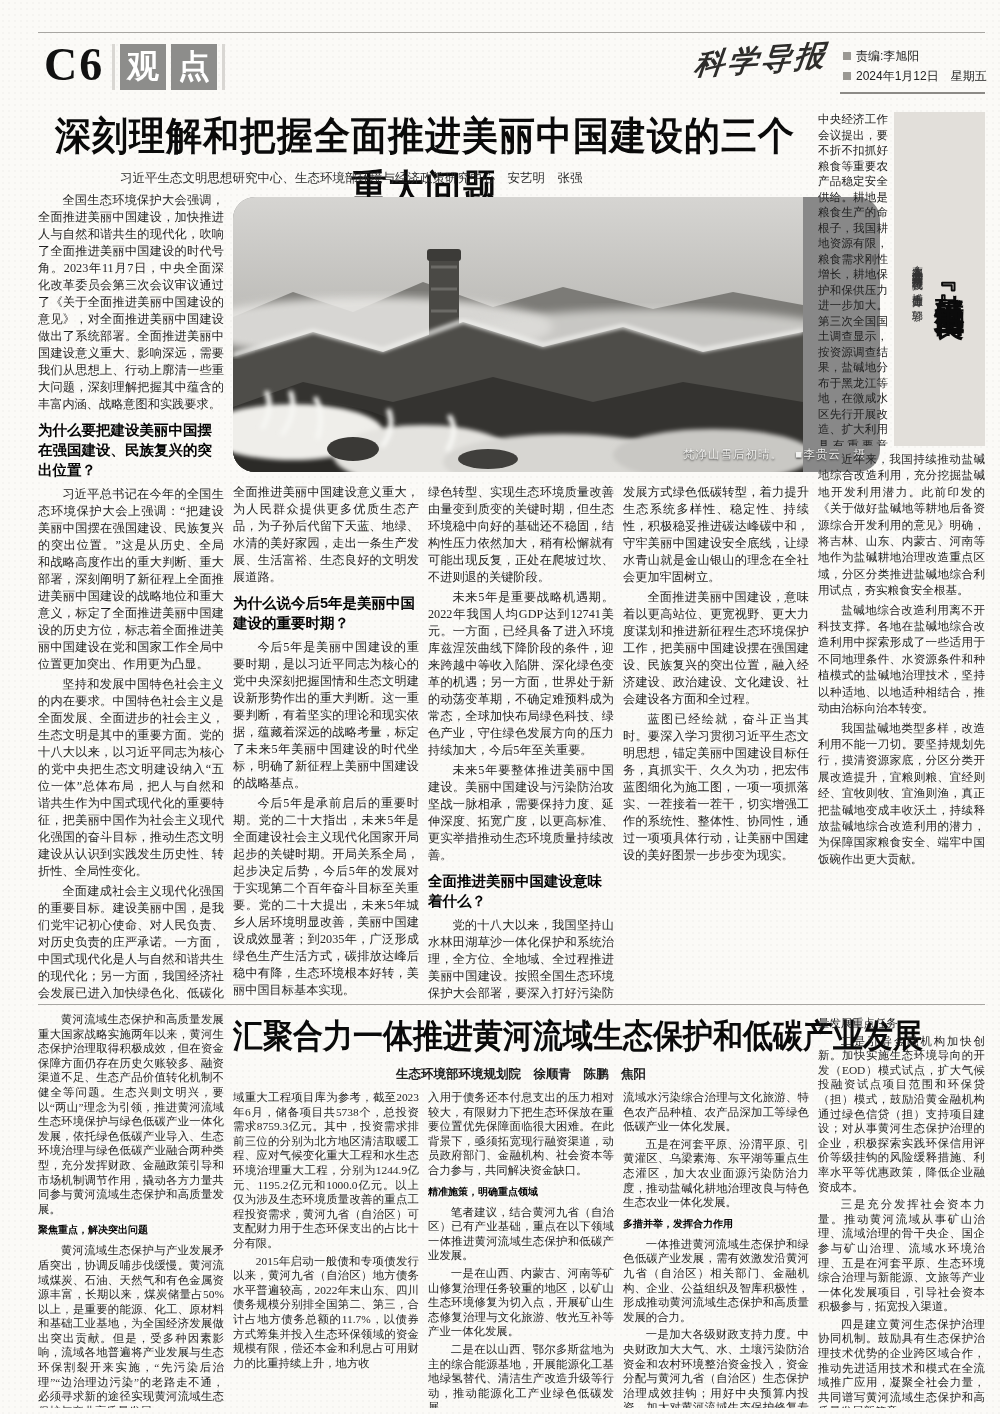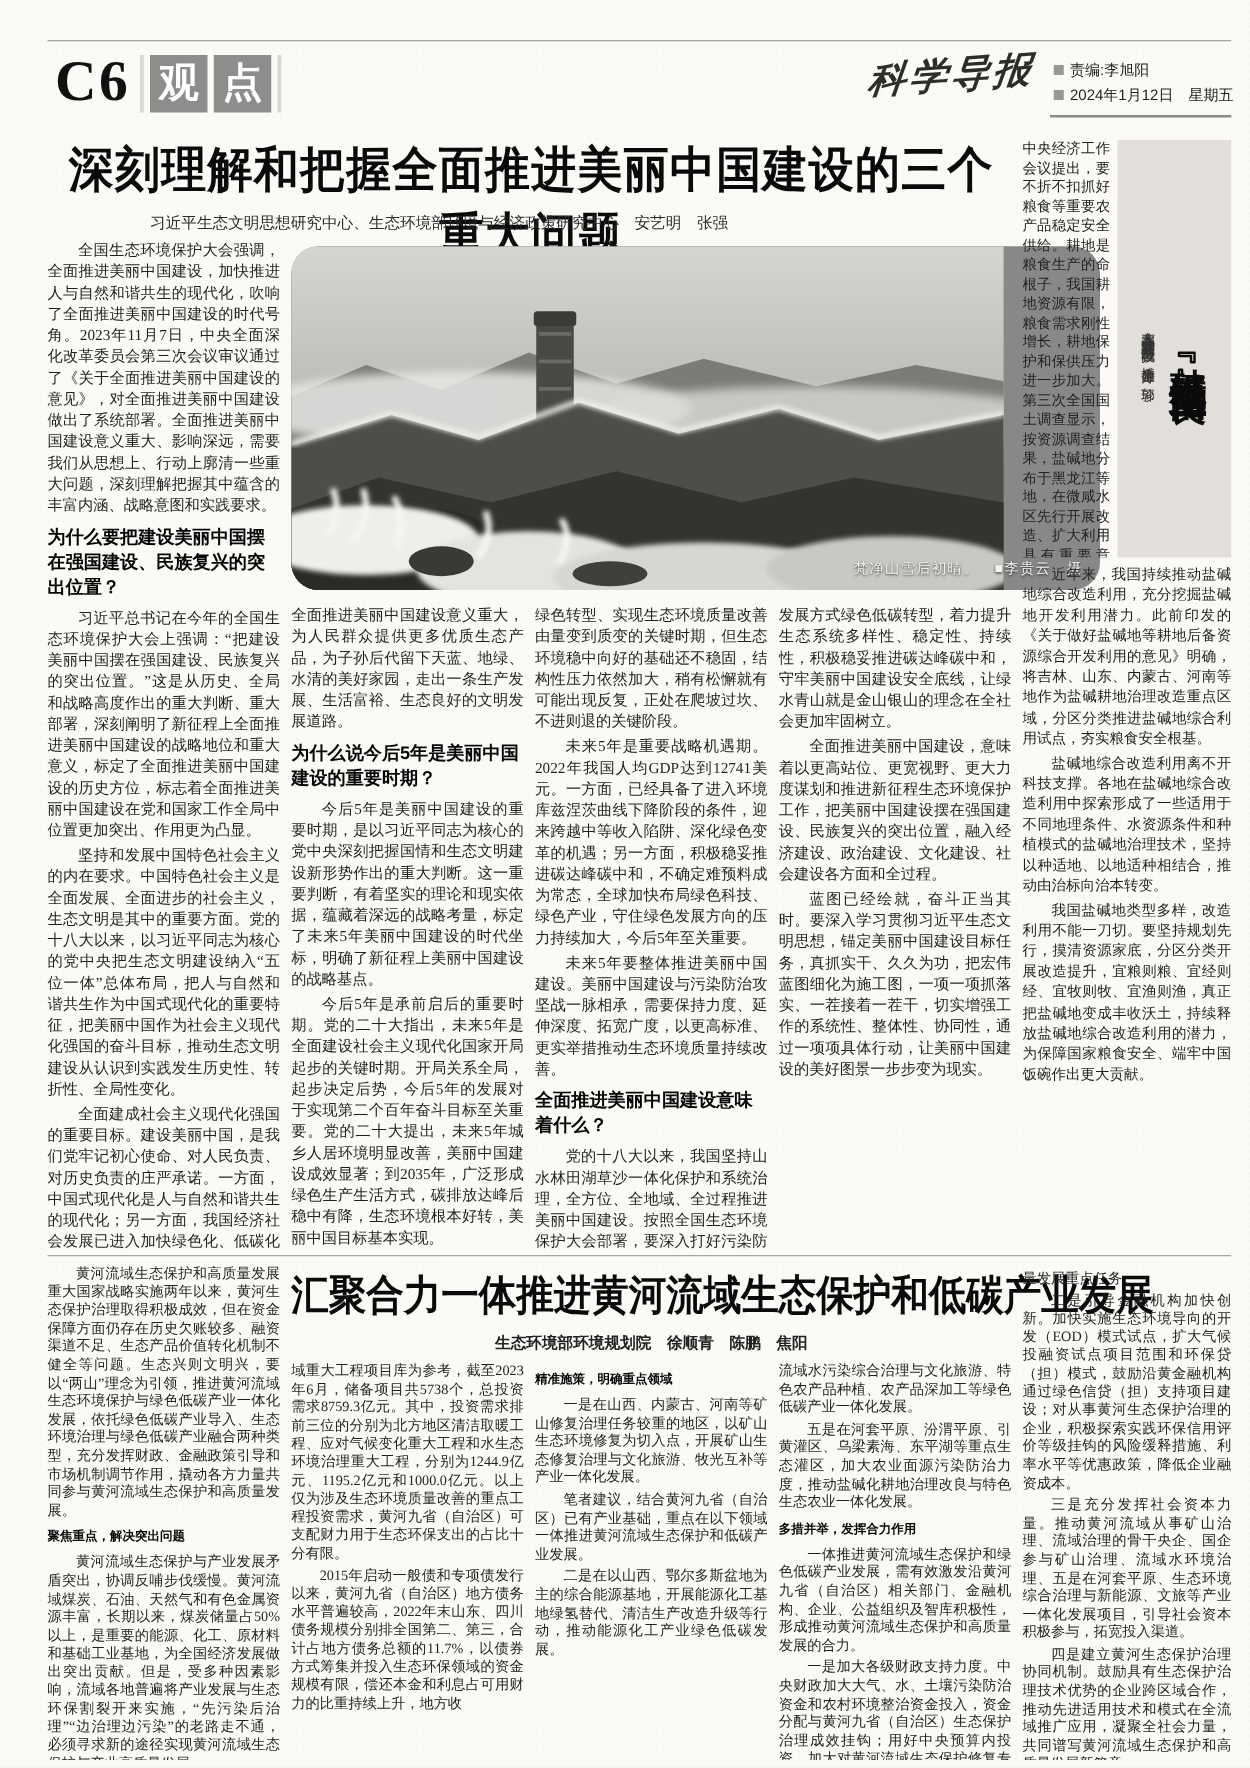--- a/index.html
+++ b/index.html
@@ -142,21 +142,21 @@
       <p class="para">全面建成社会主义现代化强国的重要目标。建设美丽中国，是我们党牢记初心使命、对人民负责、对历史负责的庄严承诺。一方面，中国式现代化是人与自然和谐共生的现代化；另一方面，我国经济社会发展已进入加快绿色化、低碳化的高质量发展阶段，生态文明建设仍处于压力叠加、负重前行的关键期，是美丽中国建设的重点领域，也是当前发力的重点。</p>
     </div>
   <div class="col c-main2">
       <p class="para cont">全面推进美丽中国建设意义重大，为人民群众提供更多优质生态产品，为子孙后代留下天蓝、地绿、水清的美好家园，走出一条生产发展、生活富裕、生态良好的文明发展道路。</p>
       <div class="subhead">为什么说今后5年是美丽中国建设的重要时期？</div>
       <p class="para">今后5年是美丽中国建设的重要时期，是以习近平同志为核心的党中央深刻把握国情和生态文明建设新形势作出的重大判断。这一重要判断，有着坚实的理论和现实依据，蕴藏着深远的战略考量，标定了未来5年美丽中国建设的时代坐标，明确了新征程上美丽中国建设的战略基点。</p>
       <p class="para">今后5年是承前启后的重要时期。党的二十大指出，未来5年是全面建设社会主义现代化国家开局起步的关键时期。开局关系全局，起步决定后势，今后5年的发展对于实现第二个百年奋斗目标至关重要。党的二十大提出，未来5年城乡人居环境明显改善，美丽中国建设成效显著；到2035年，广泛形成绿色生产生活方式，碳排放达峰后稳中有降，生态环境根本好转，美丽中国目标基本实现。</p>
     </div>
   <div class="col c-main3">
       <p class="para cont">绿色转型、实现生态环境质量改善由量变到质变的关键时期，但生态环境稳中向好的基础还不稳固，结构性压力依然加大，稍有松懈就有可能出现反复，正处在爬坡过坎、不进则退的关键阶段。</p>
-      <p class="para">未来5年是重要战略机遇期。2022年我国人均GDP达到12741美元。一方面，已经具备了进入环境库兹涅茨曲线下降阶段的条件，迎来跨越中等收入陷阱、深化绿色变革的机遇；另一方面，积极稳妥推进碳达峰碳中和，不确定难预料成为常态，全球加快布局绿色科技、绿色产业，守住绿色发展方向的压力持续加大，今后5年至关重要。</p>
+      <p class="para">未来5年是重要战略机遇期。2022年我国人均GDP达到12741美元。一方面，已经具备了进入环境库兹涅茨曲线下降阶段的条件，迎来跨越中等收入陷阱、深化绿色变革的机遇；另一方面，世界处于新的动荡变革期，不确定难预料成为常态，全球加快布局绿色科技、绿色产业，守住绿色发展方向的压力持续加大，今后5年至关重要。</p>
       <p class="para">未来5年要整体推进美丽中国建设。美丽中国建设与污染防治攻坚战一脉相承，需要保持力度、延伸深度、拓宽广度，以更高标准、更实举措推动生态环境质量持续改善。</p>
       <div class="subhead">全面推进美丽中国建设意味着什么？</div>
       <p class="para">党的十八大以来，我国坚持山水林田湖草沙一体化保护和系统治理，全方位、全地域、全过程推进美丽中国建设。按照全国生态环境保护大会部署，要深入打好污染防治攻坚战，加快推动</p>
     </div>
   <div class="col c-main4">
       <p class="para cont">发展方式绿色低碳转型，着力提升生态系统多样性、稳定性、持续性，积极稳妥推进碳达峰碳中和，守牢美丽中国建设安全底线，让绿水青山就是金山银山的理念在全社会更加牢固树立。</p>
       <p class="para">全面推进美丽中国建设，意味着以更高站位、更宽视野、更大力度谋划和推进新征程生态环境保护工作，把美丽中国建设摆在强国建设、民族复兴的突出位置，融入经济建设、政治建设、文化建设、社会建设各方面和全过程。</p>
       <p class="para">蓝图已经绘就，奋斗正当其时。要深入学习贯彻习近平生态文明思想，锚定美丽中国建设目标任务，真抓实干、久久为功，把宏伟蓝图细化为施工图，一项一项抓落实、一茬接着一茬干，切实增强工作的系统性、整体性、协同性，通过一项项具体行动，让美丽中国建设的美好图景一步步变为现实。</p>
     </div>
 
@@ -181,23 +181,24 @@
   <div class="col bcol c-bot1">
       <p class="para">黄河流域生态保护和高质量发展重大国家战略实施两年以来，黄河生态保护治理取得积极成效，但在资金保障方面仍存在历史欠账较多、融资渠道不足、生态产品价值转化机制不健全等问题。生态兴则文明兴，要以“两山”理念为引领，推进黄河流域生态环境保护与绿色低碳产业一体化发展，依托绿色低碳产业导入、生态环境治理与绿色低碳产业融合两种类型，充分发挥财政、金融政策引导和市场机制调节作用，撬动各方力量共同参与黄河流域生态保护和高质量发展。</p>
       <div class="subhead">聚焦重点，解决突出问题</div>
       <p class="para">黄河流域生态保护与产业发展矛盾突出，协调反哺步伐缓慢。黄河流域煤炭、石油、天然气和有色金属资源丰富，长期以来，煤炭储量占50%以上，是重要的能源、化工、原材料和基础工业基地，为全国经济发展做出突出贡献。但是，受多种因素影响，流域各地普遍将产业发展与生态环保割裂开来实施，“先污染后治理”“边治理边污染”的老路走不通，必须寻求新的途径实现黄河流域生态保护与产业高质量发展。</p>
     </div>
   <div class="col bcol c-bot2">
       <p class="para cont">域重大工程项目库为参考，截至2023年6月，储备项目共5738个，总投资需求8759.3亿元。其中，投资需求排前三位的分别为北方地区清洁取暖工程、应对气候变化重大工程和水生态环境治理重大工程，分别为1244.9亿元、1195.2亿元和1000.0亿元。以上仅为涉及生态环境质量改善的重点工程投资需求，黄河九省（自治区）可支配财力用于生态环保支出的占比十分有限。</p>
       <p class="para">2015年启动一般债和专项债发行以来，黄河九省（自治区）地方债务水平普遍较高，2022年末山东、四川债务规模分别排全国第二、第三，合计占地方债务总额的11.7%，以债券方式筹集并投入生态环保领域的资金规模有限，偿还本金和利息占可用财力的比重持续上升，地方收</p>
     </div>
   <div class="col bcol c-bot3">
+      <p class="para cont">入用于债务还本付息支出的压力相对较大，有限财力下把生态环保放在重要位置优先保障面临很大困难。在此背景下，亟须拓宽现行融资渠道，动员政府部门、金融机构、社会资本等合力参与，共同解决资金缺口。</p>
       <div class="subhead">精准施策，明确重点领域</div>
+      <p class="para">笔者建议，结合黄河九省（自治区）已有产业基础，重点在以下领域一体推进黄河流域生态保护和低碳产业发展。</p>
       <p class="para">一是在山西、内蒙古、河南等矿山修复治理任务较重的地区，以矿山生态环境修复为切入点，开展矿山生态修复治理与文化旅游、牧光互补等产业一体化发展。</p>
-      <p class="para">笔者建议，结合黄河九省（自治区）已有产业基础，重点在以下领域一体推进黄河流域生态保护和低碳产业发展。</p>
       <p class="para">二是在以山西、鄂尔多斯盆地为主的综合能源基地，开展能源化工基地绿氢替代、清洁生产改造升级等行动，推动能源化工产业绿色低碳发展。</p>
     </div>
   <div class="col bcol c-bot4">
       <p class="para cont">流域水污染综合治理与文化旅游、特色农产品种植、农产品深加工等绿色低碳产业一体化发展。</p>
       <p class="para">五是在河套平原、汾渭平原、引黄灌区、乌梁素海、东平湖等重点生态灌区，加大农业面源污染防治力度，推动盐碱化耕地治理改良与特色生态农业一体化发展。</p>
       <div class="subhead">多措并举，发挥合力作用</div>
       <p class="para">一体推进黄河流域生态保护和绿色低碳产业发展，需有效激发沿黄河九省（自治区）相关部门、金融机构、企业、公益组织及智库积极性，形成推动黄河流域生态保护和高质量发展的合力。</p>
       <p class="para">一是加大各级财政支持力度。中央财政加大大气、水、土壤污染防治资金和农村环境整治资金投入，资金分配与黄河九省（自治区）生态保护治理成效挂钩；用好中央预算内投资，加大对黄河流域生态保护修复专项的支持力度；鼓励省级层面设立政企合作的黄河流域生态保护基金，带动落实黄河流域生态保护和高质</p>
     </div>
   <div class="col bcol c-bot5">

